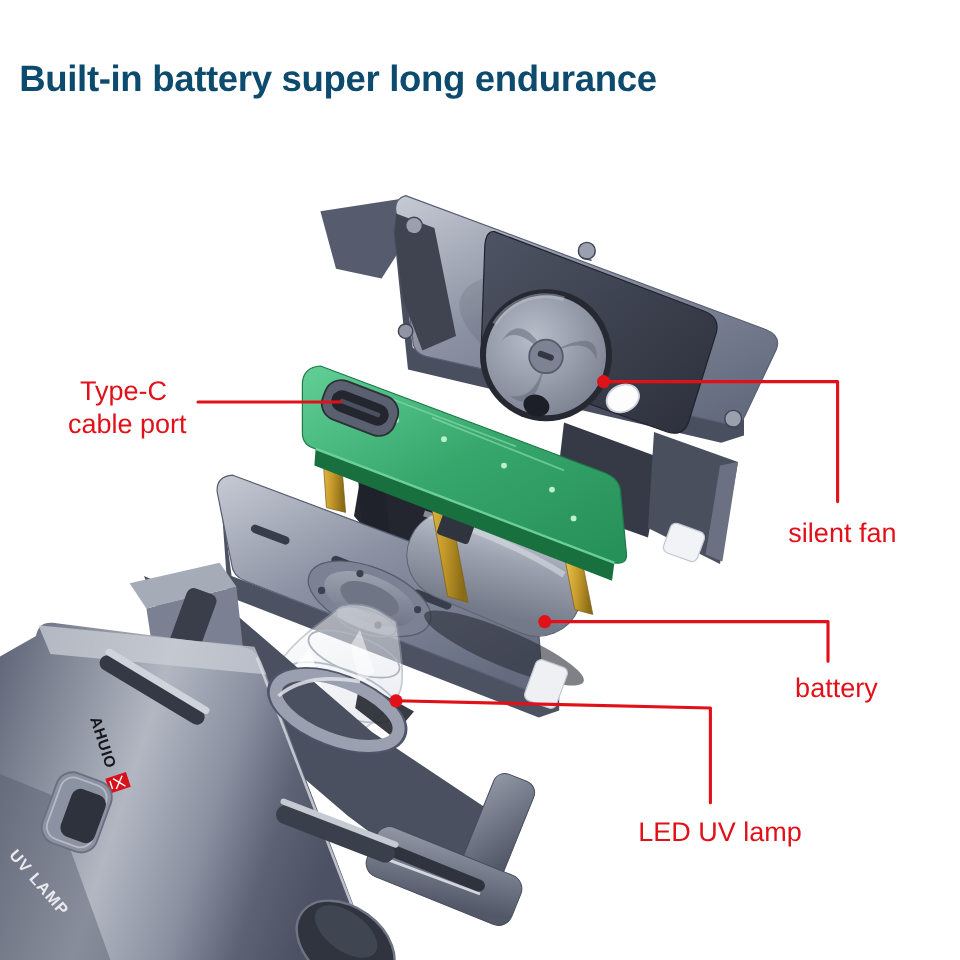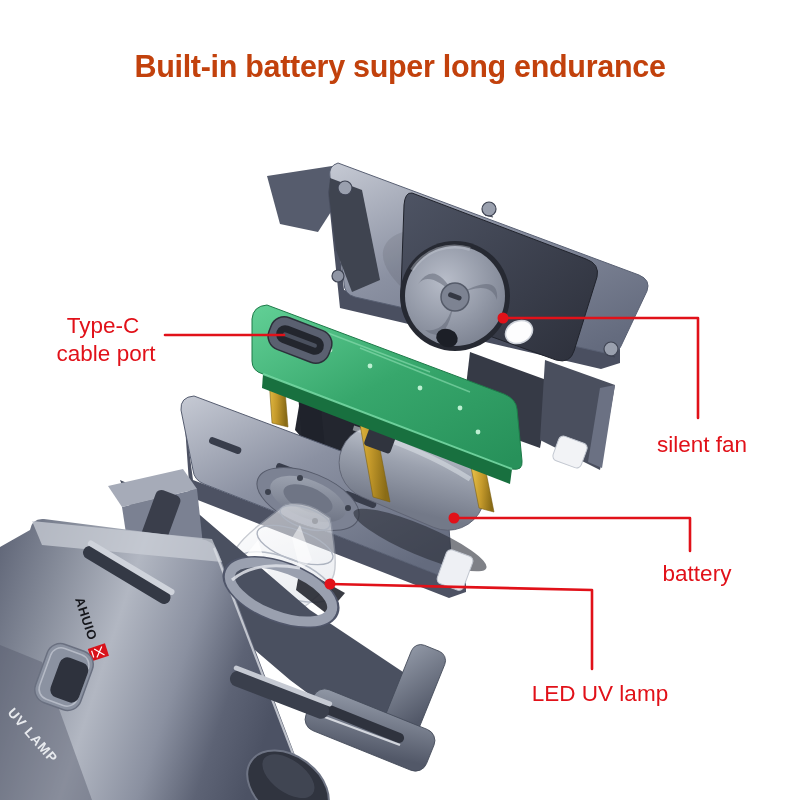--- a/index.html
+++ b/index.html
@@ -1,21 +1,21 @@
 <!DOCTYPE html>
 <html><head>
 <meta charset="utf-8">
 <style>
   html,body{margin:0;padding:0;background:#ffffff;}
   body{width:800px;height:800px;position:relative;overflow:hidden;
        font-family:"Liberation Sans", sans-serif;}
   .stage{position:absolute;inset:0;}
   .page-title{
-    position:absolute;top:49px;left:0;right:0;text-align:center;
-    font-size:30.5px;font-weight:600;letter-spacing:-0.3px;color:#c2410c;
+    position:absolute;top:49px;left:0;right:0;
+    font-size:30.5px;font-weight:600;letter-spacing:-0.3px;color:#0c4a6e;padding-left:16px;
   }
   svg text.callout{
     font-family:"Liberation Sans", sans-serif;
     font-size:22.5px;fill:#e11119;font-weight:400;
   }
   svg text.brand{
     font-family:"Liberation Sans", sans-serif;
     font-size:13px;font-weight:700;fill:#16171c;letter-spacing:.5px;
   }
   svg text.bodytext{

